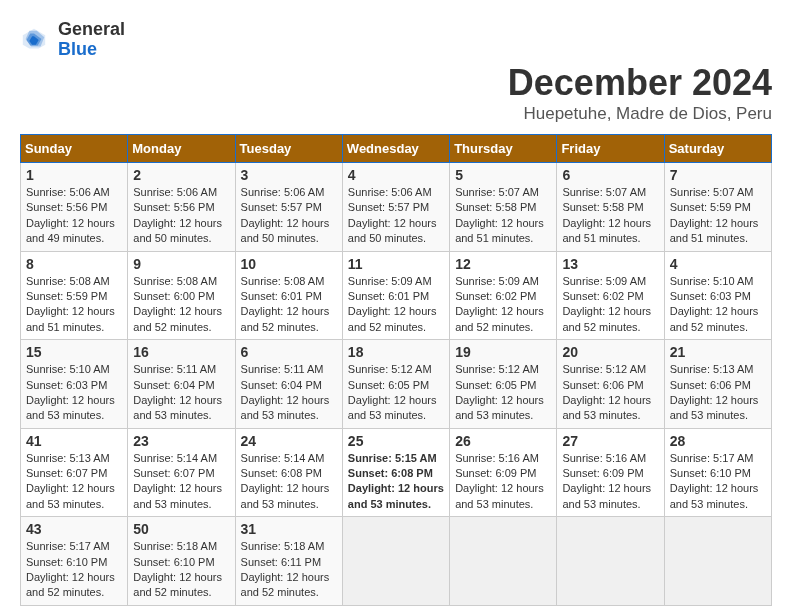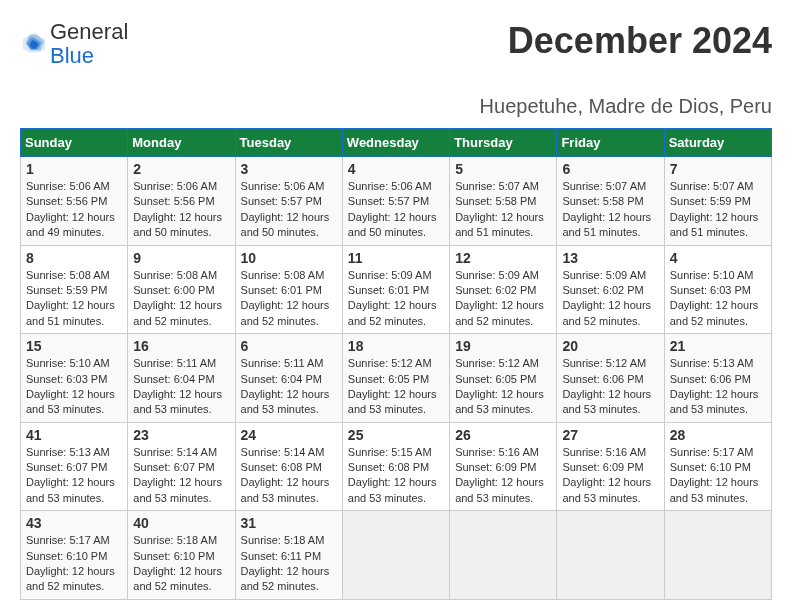--- a/index.html
+++ b/index.html
@@ -15,50 +15,51 @@
       justify-content: space-between;
       align-items: flex-start;
       margin-bottom: 10px;
     }
     .logo {
       display: flex;
       align-items: center;
       gap: 2px;
     }
     .logo-text {
-      font-size: 22px;
-      font-weight: normal;
+      font-size: 18px;
+      font-weight: bold;
       line-height: 1.1;
+      margin-left: 8px;
     }
     .logo-general { color: #333; }
     .logo-blue { color: #1a6dcc; }
     .logo-icon {
       width: 28px;
       height: 28px;
     }
     .title-area {
       text-align: right;
     }
     .main-title {
       font-size: 36px;
       font-weight: bold;
       color: #333;
+      margin-top: 42px;
     }
     .subtitle {
-      font-size: 20px;
+      font-size: 17px;
       color: #555;
-      margin-top: 33px;
     }
     .calendar {
       width: 100%;
       border-collapse: collapse;
       font-size: 11px;
     }
     .calendar thead tr th {
-      background-color: #15803d;
+      background-color: #a16207;
       color: #fff;
       padding: 6px 4px;
       text-align: left;
       font-size: 13px;
       font-weight: bold;
       border: 1px solid #1a6dcc;
     }
     .calendar tbody tr td {
       vertical-align: top;
       border: 1px solid #ccc;
@@ -296,21 +297,21 @@
         </td>
         <td>
           <span class="day-num">24</span>
           <div class="day-info" style="white-space: pre-line;">Sunrise: 5:14 AM
 Sunset: 6:08 PM
 Daylight: 12 hours
 and 53 minutes.</div>
         </td>
         <td>
           <span class="day-num">25</span>
-          <div class="day-info" style="white-space: pre-line;">Sunrise: 5:15 AM
+          <div class="day-info" style="white-space: pre-line; font-weight: bold;">Sunrise: 5:15 AM
 Sunset: 6:08 PM
 Daylight: 12 hours
 and 53 minutes.</div>
         </td>
         <td>
           <span class="day-num">26</span>
           <div class="day-info" style="white-space: pre-line;">Sunrise: 5:16 AM
 Sunset: 6:09 PM
 Daylight: 12 hours
 and 53 minutes.</div>
@@ -332,21 +333,21 @@
       </tr>
       <tr>
         <td>
           <span class="day-num">43</span>
           <div class="day-info" style="white-space: pre-line;">Sunrise: 5:17 AM
 Sunset: 6:10 PM
 Daylight: 12 hours
 and 52 minutes.</div>
         </td>
         <td>
-          <span class="day-num">40</span>
+          <span class="day-num">50</span>
           <div class="day-info" style="white-space: pre-line;">Sunrise: 5:18 AM
 Sunset: 6:10 PM
 Daylight: 12 hours
 and 52 minutes.</div>
         </td>
         <td>
           <span class="day-num">31</span>
           <div class="day-info" style="white-space: pre-line;">Sunrise: 5:18 AM
 Sunset: 6:11 PM
 Daylight: 12 hours

